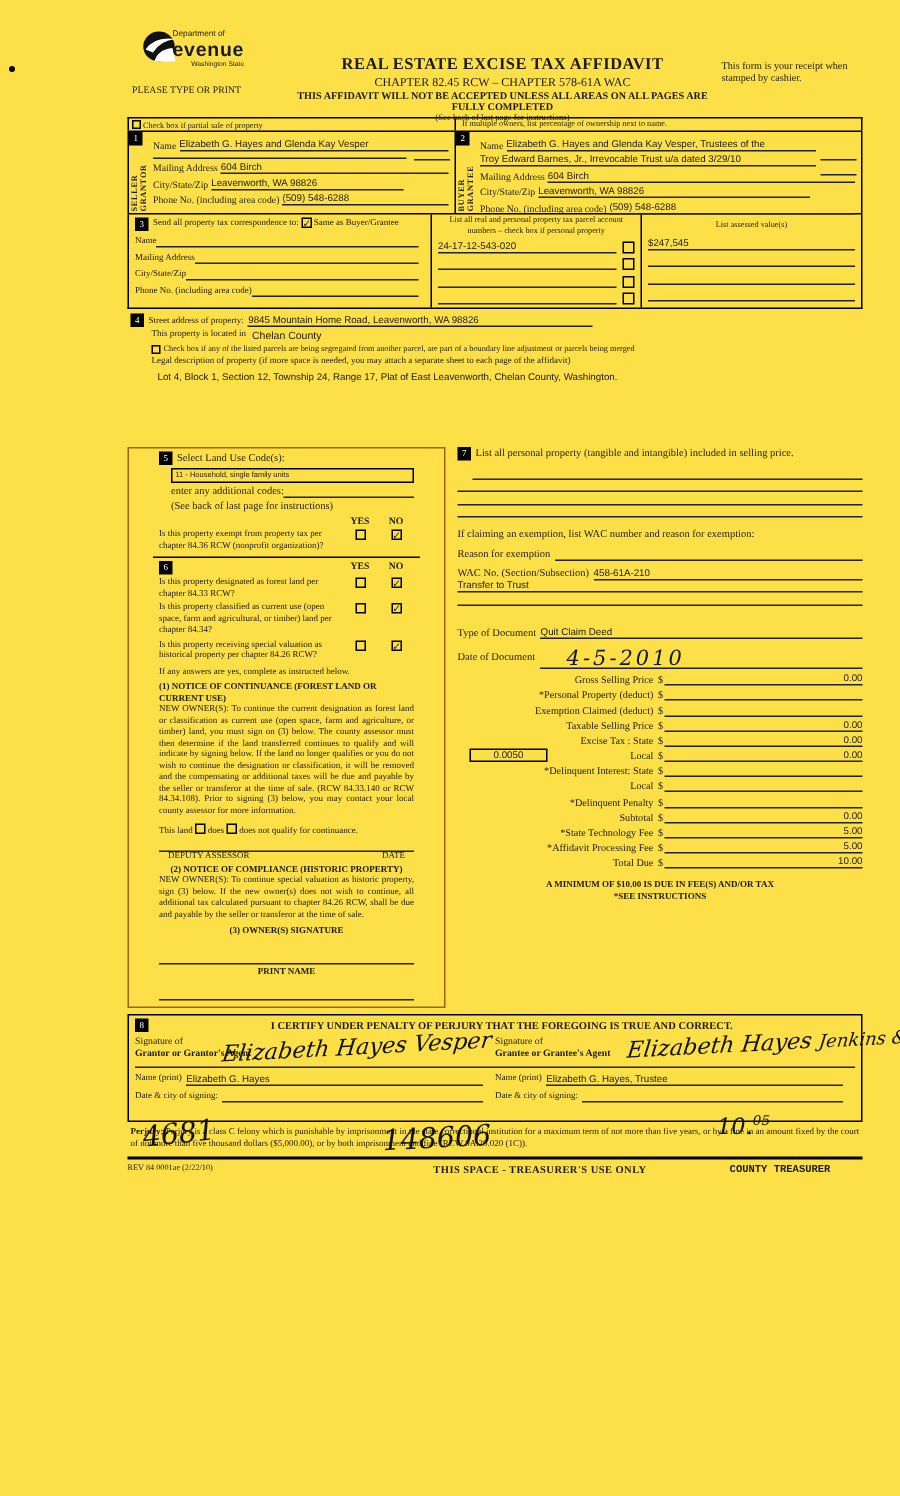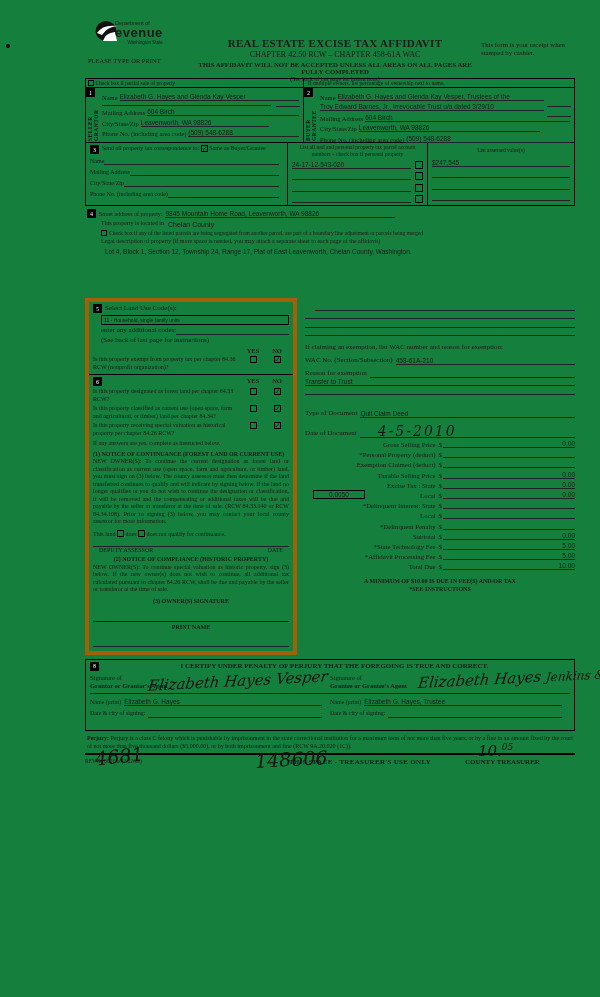--- a/index.html
+++ b/index.html
@@ -1,17 +1,17 @@
 <!DOCTYPE html>
 <html><head>
 <meta charset="utf-8">
 <style>
   * { margin:0; padding:0; box-sizing:border-box; }
   html,body { background:#e8e8e8; }
-  .page { position:relative; width:600px; height:997px; background:#15803d; overflow:hidden;
+  .page { position:relative; width:600px; height:997px; background:#fde047; overflow:hidden;
           font-family:"Liberation Serif", serif; color:#1a1a1a; }
   .form { position:absolute; left:85px; top:15px; width:490px; }
 
   .tiny  { font-size:5.5px; line-height:1.2; }
   .small { font-size:6px;   line-height:1.25; }
   .base  { font-size:7px;   line-height:1.3; }
   .bold  { font-weight:bold; }
   .ctr   { text-align:center; }
   .filled { font-family:"Liberation Sans", sans-serif; font-size:6.5px; }
   .ul { border-bottom:1px solid #222; }
@@ -69,38 +69,38 @@
   .prow { display:flex; align-items:flex-end; margin-top:3.5px; }
   .prow .line { flex:1; border-bottom:1px solid #222; margin-right:4px; }
   .arow { margin-top:3.5px; border-bottom:1px solid #222; min-height:8px; }
 
   
   .sec4 { padding:3px 2px; height:56px; }
   .sec4 .r { display:flex; align-items:flex-end; margin-bottom:2px; }
 
   
   .cols { display:flex; margin-top:36px; align-items:flex-start; }
-  .lcol { width:212px; border:4px solid #a16207; padding:2px 4px; }
+  .lcol { width:212px; border:1px solid #a16207; padding:2px 20px; }
   .rcol { width:270px; margin-left:8px; }
 
   .lu-selrow { display:flex; align-items:center; gap:3px; }
   .lu-box { border:1px solid #000; margin:2px 0 1px 8px; padding:1px 2px; font-size:5px; font-family:"Liberation Sans",sans-serif; }
   .ynhead { display:flex; justify-content:flex-end; font-size:6.5px; font-weight:bold; margin-top:2px; }
   .ynhead span { width:24px; text-align:center; }
   .ynrow { display:flex; align-items:flex-start; margin-top:2px; }
   .ynrow .q { flex:1; padding-right:2px; }
   .ynrow .yc { width:24px; text-align:center; flex:none; }
   .divider { border-top:1px solid #000; margin:3px -4px 2px; }
   .sigline { border-bottom:1px solid #222; height:9px; }
   .lbl2 { display:flex; justify-content:space-between; font-size:6px; padding:0 6px; }
 
   .rcol .hdr7 { display:flex; gap:3px; }
   .blankline { border-bottom:1px solid #222; height:8.5px; }
   .wacrow { display:flex; align-items:flex-end; margin-top:4px; }
-  .docrow { display:flex; align-items:flex-end; margin-top:4px; position:relative; }
+  .docrow { display:flex; align-items:center; margin-top:4px; position:relative; }
 
   .taxrow { display:flex; align-items:flex-end; justify-content:flex-end; height:10.2px; position:relative; }
   .taxrow .tl { text-align:right; font-size:6.8px; white-space:nowrap; }
   .taxrow .ds { font-size:6.8px; padding:0 1px 0 3px; }
   .taxrow .tv { width:132px; border-bottom:1px solid #222; text-align:right; font-size:6.5px;
                 font-family:"Liberation Sans",sans-serif; }
   .ratebox { position:absolute; left:8px; bottom:0; width:52px; border:1px solid #000; text-align:center;
              font-size:6.5px; font-family:"Liberation Sans",sans-serif; }
 
   
@@ -116,21 +116,21 @@
 
   .hand { font-family:"DejaVu Serif", serif; font-style:italic; color:#161616; }
   .script { position:absolute; white-space:nowrap; font-family:"DejaVu Serif",serif; font-style:italic;
             transform:rotate(-3deg) skewX(-10deg); color:#111; }
 
   
   .perjury { font-size:6px; line-height:1.3; margin-top:3px; border-bottom:2px solid #000; padding:1px 2px 3px; }
   .foot { display:flex; align-items:flex-start; margin-top:3px; }
   .foot .f1 { width:170px; font-size:5.5px; }
   .foot .f2 { flex:1; text-align:center; font-size:7px; font-weight:bold; letter-spacing:0.3px; }
-  .foot .f3 { width:110px; text-align:left; font-size:7px; font-weight:bold; }
+  .foot .f3 { width:110px; text-align:center; font-size:7px; font-weight:bold;font-family:Liberation Mono, monospace; }
 
   .tnum { position:absolute; font-family:"DejaVu Serif",serif; font-style:italic; color:#111; }
   .artifact { position:absolute; left:6px; top:44px; width:4px; height:4px; background:#000; border-radius:50%; }
   sup { font-size:60%; }
 </style>
 </head>
 <body>
 
 <div class="page">
   <div class="artifact"></div>
@@ -148,21 +148,21 @@
           <div class="logo-txt">
             <div class="logo-dept">Department of</div>
             <div class="logo-brand">evenue</div>
             <div class="logo-state">Washington State</div>
           </div>
         </div>
       </div>
       <div class="please">PLEASE TYPE OR PRINT</div>
       <div class="titleblock">
         <div class="title">REAL ESTATE EXCISE TAX AFFIDAVIT</div>
-        <div class="subtitle">CHAPTER 42.50 RCW – CHAPTER 458-61A WAC</div>
+        <div class="subtitle">CHAPTER 82.45 RCW – CHAPTER 578-61A WAC</div>
         <div class="warning">THIS AFFIDAVIT WILL NOT BE ACCEPTED UNLESS ALL AREAS ON ALL PAGES ARE FULLY COMPLETED</div>
         <div class="seeback">(See back of last page for instructions)</div>
       </div>
       <div class="receipt">This form is your receipt when stamped by cashier.</div>
     </div>
 
     <div class="toprow">
       <div class="c1 tiny">
         <span class="cb" style="width:6px;height:6px;"></span>
         <span>Check box if partial sale of property</span>
@@ -374,33 +374,37 @@
         <div class="small bold ctr" style="margin-top:3px;">(2) NOTICE OF COMPLIANCE (HISTORIC PROPERTY)</div>
         <div class="small just">NEW OWNER(S): To continue special valuation as historic property, sign (3) below. If the new owner(s) does not wish to continue, all additional tax calculated pursuant to chapter 84.26 RCW, shall be due and payable by the seller or transferor at the time of sale.</div>
 
         <div class="small bold ctr" style="margin-top:4px;">(3) OWNER(S) SIGNATURE</div>
         <div class="sigline" style="margin-top:8px;"></div>
         <div class="small bold ctr" style="margin-top:2px;">PRINT NAME</div>
         <div class="sigline" style="margin-top:6px; margin-bottom:2px;"></div>
       </div>
 
       <div class="rcol">
+        <div class="hdr7">
+          <span class="secnum">7</span>
+          <span class="base">List all  personal property (tangible and intangible) included in selling price.</span>
+        </div>
         <div class="blankline" style="margin-top:4px; margin-left:10px;"></div>
         <div class="blankline"></div>
         <div class="blankline"></div>
         <div class="blankline"></div>
 
         <div class="base" style="margin-top:7px;">If claiming an exemption, list WAC number and reason for exemption:</div>
         <div class="wacrow">
+          <span class="base">Reason for exemption</span>
+          <span class="ul" style="flex:1; margin-left:3px;"></span>
+        </div>
+        <div class="wacrow">
           <span class="base">WAC No. (Section/Subsection)</span>
           <span class="ul filled" style="flex:1; margin-left:3px;">458-61A-210</span>
-        </div>
-        <div class="wacrow">
-          <span class="base">Reason for exemption</span>
-          <span class="ul" style="flex:1; margin-left:3px;"></span>
         </div>
         <div class="filled ul">Transfer to Trust</div>
         <div class="blankline"></div>
 
         <div class="docrow" style="margin-top:14px;">
           <span class="base">Type of Document</span>
           <span class="ul filled" style="flex:1; margin-left:3px;">Quit Claim Deed</span>
         </div>
         <div class="docrow" style="height:16px;">
           <span class="base">Date of Document</span>

